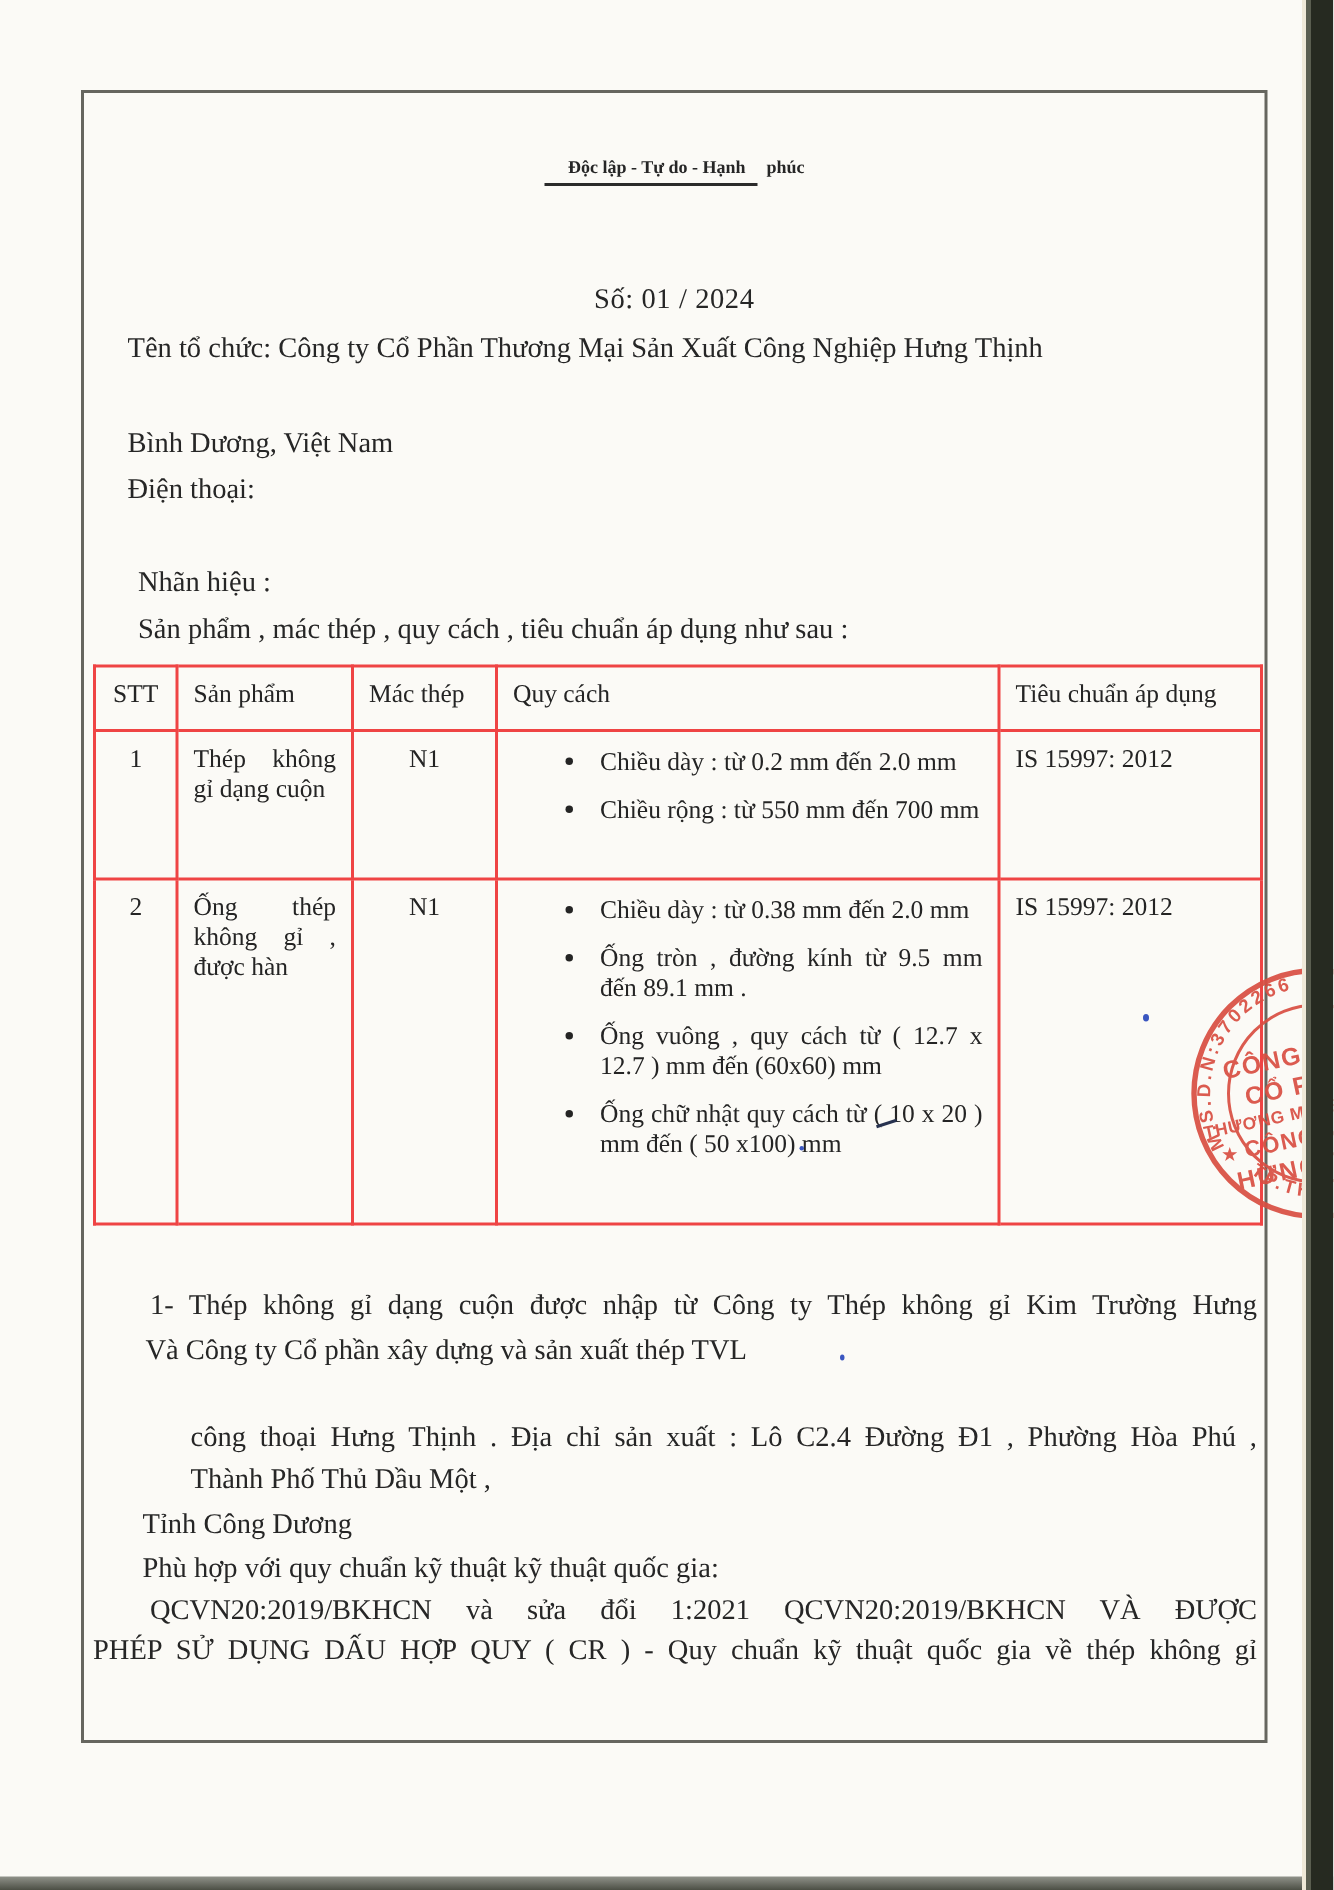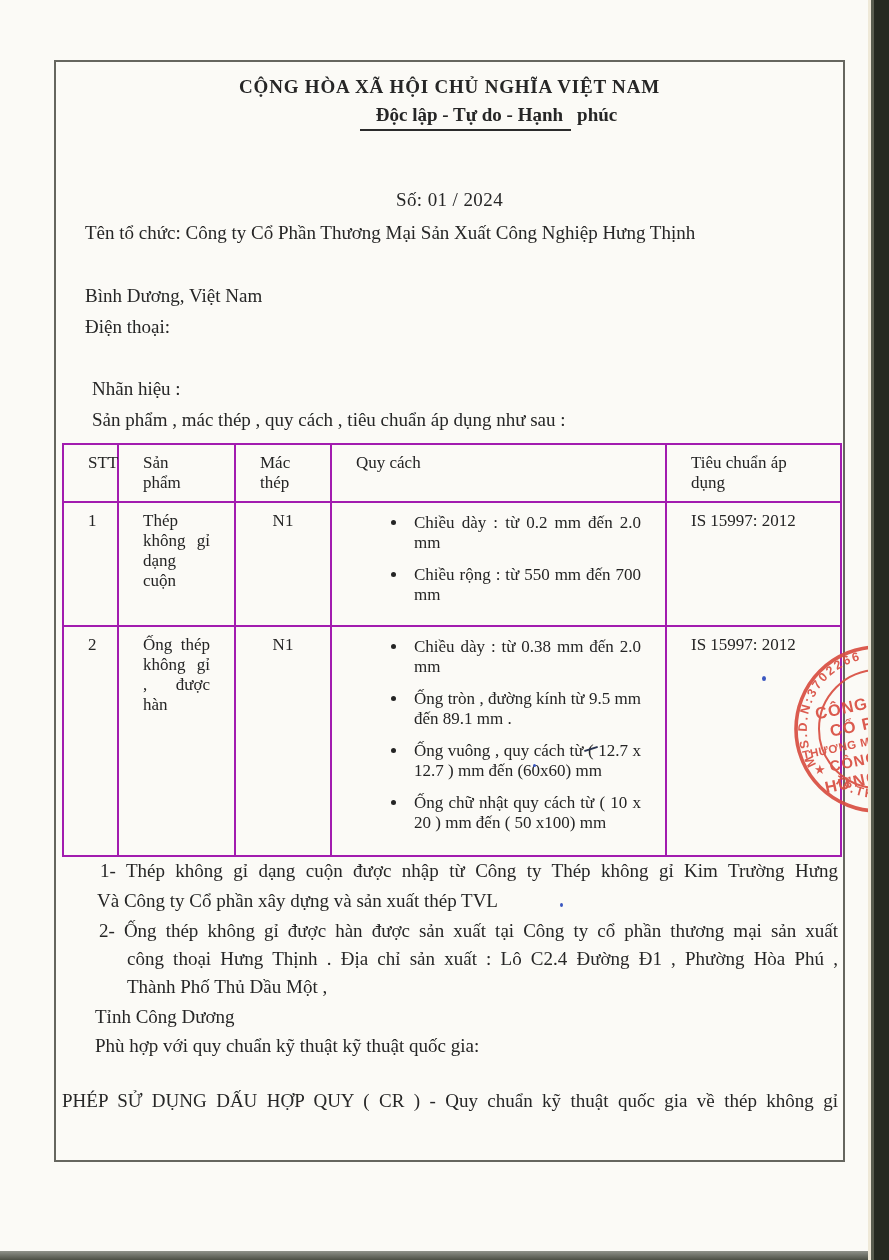--- a/index.html
+++ b/index.html
@@ -18,38 +18,38 @@
     position:absolute; top:0; right:0; width:21px; height:100%;
     background:linear-gradient(90deg,#efe9d8 0 3px,#5a5e50 3px 6px,#262a21 6px 100%);
     z-index:10;
   }
   .scan-bottom {
     position:absolute; left:0; bottom:0; width:100%; height:9px;
     background:linear-gradient(180deg,#90928a,#4c4f45); z-index:9;
   }
   .center-col { position:absolute; left:54px; width:791px; text-align:center; }
   .nat-line1 { top:76px; font-size:19px; font-weight:bold; letter-spacing:.8px; }
-  .motto-row { top:104px; font-size:19px; font-weight:bold;padding-left:39px; }
+  .motto-row { top:104px; font-size:12px; font-weight:bold; }
   .motto-underlined { display:inline-block; border-bottom:2.5px solid #2b2b2b; padding:0 8px 3px 16px; }
   .motto-tail { margin-left:6px; }
   .doc-title { top:153px; font-size:23px; font-weight:bold; letter-spacing:1.8px; }
   .doc-number { top:189px; font-size:19px; letter-spacing:.4px; }
 
   .line { position:absolute; font-size:19px; white-space:nowrap; }
   .bold { font-weight:bold; }
 
   .jline { position:absolute; font-size:19px; text-align:justify; text-align-last:justify; text-justify:inter-word; white-space:normal; }
 
   table.spec-table {
     position:absolute; left:62px; top:443px; width:778px;
     border-collapse:collapse; table-layout:fixed;
     font-size:17px; color:#242424; z-index:1;
   }
   .spec-table th, .spec-table td {
-    border:2px solid #a21caf; vertical-align:top; padding:8px 24px;
+    border:2px solid #ef4444; vertical-align:top; padding:8px 10px;
     font-weight:normal; text-align:left;
   }
   .spec-table thead tr { height:43px; }
   .spec-table tr.r1 { height:99px; }
   .spec-table tr.r2 { height:230px; }
   .c-stt { text-align:center !important; }
   .c-sp  { text-align:justify !important; }
   .c-mt  { text-align:center !important; }
   .spec-table ul { margin:2px 0 0 0; padding-left:52px; }
   .spec-table li { margin-bottom:12px; text-align:justify; padding-left:6px; }
@@ -59,21 +59,20 @@
   .pen-dot { position:absolute; border-radius:50%; z-index:4; }
   .pen-dash { position:absolute; z-index:4; }
 </style>
 </head>
 <body>
 
 <div class="page">
 
   <div class="page-border"></div>
 
-  <div class="center-col nat-line1">CỘNG HÒA XÃ HỘI CHỦ NGHĨA VIỆT NAM</div>
   <div class="center-col motto-row">
     <span class="motto-underlined">Độc lập - Tự do - Hạnh</span><span class="motto-tail">phúc</span>
   </div>
 
   <div class="center-col doc-number">Số: 01 / 2024</div>
 
   <div class="line" style="left:85px; top:222px;">Tên tổ chức: Công ty Cổ Phần Thương Mại Sản Xuất Công Nghiệp Hưng Thịnh</div>
   <div class="line" style="left:85px; top:285px;">Bình Dương, Việt Nam</div>
   <div class="line" style="left:85px; top:316px;">Điện thoại:</div>
   <div class="line" style="left:92px; top:378px;">Nhãn hiệu :</div>
@@ -121,25 +120,25 @@
             <li>Ống chữ nhật quy cách từ ( 10 x 20 ) mm đến ( 50 x100) mm</li>
           </ul>
         </td>
         <td>IS 15997: 2012</td>
       </tr>
     </tbody>
   </table>
 
   <div class="jline" style="left:100px; top:860px; width:738px;">1-  Thép không gỉ dạng cuộn được nhập từ Công ty Thép không gỉ Kim Trường Hưng</div>
   <div class="line" style="left:97px;  top:890px;">Và Công ty Cổ phần xây dựng và sản xuất thép TVL</div>
-  <div class="jline" style="left:99px;  top:920px; width:739px;">2-  Ống thép không gỉ được hàn được sản xuất tại Công ty cổ phần thương mại sản xuất</div>
   <div class="jline" style="left:127px; top:948px; width:711px;">công thoại Hưng Thịnh . Địa chỉ sản xuất : Lô C2.4 Đường Đ1 , Phường Hòa Phú ,</div>
   <div class="line" style="left:127px; top:976px;">Thành Phố Thủ Dầu Một ,</div>
   <div class="line" style="left:95px;  top:1006px;">Tỉnh Công Dương</div>
   <div class="line" style="left:95px;  top:1035px;">Phù hợp với quy chuẩn kỹ thuật kỹ thuật quốc gia:</div>
+  <div class="jline" style="left:100px; top:1063px; width:738px;">QCVN20:2019/BKHCN và sửa đổi 1:2021 QCVN20:2019/BKHCN VÀ ĐƯỢC</div>
   <div class="jline" style="left:62px;  top:1090px; width:776px;">PHÉP SỬ DỤNG DẤU HỢP QUY ( CR ) -  Quy chuẩn kỹ thuật quốc gia về thép không gỉ</div>
 
   <svg class="stamp" viewBox="0 0 172 172">
     <defs>
       <path id="arcTop" d="M 24.5,121.5 A 71,71 0 0 1 144.2,45.3"></path>
       <path id="arcBottom" d="M 41.7,138.9 A 69,69 0 0 0 138.9,130.4"></path>
     </defs>
     <circle cx="86" cy="86" r="82" fill="none" stroke="#d94f43" stroke-width="3.6"></circle>
     <circle cx="86" cy="86" r="59" fill="none" stroke="#d94f43" stroke-width="2"></circle>
     <text fill="#d94f43" font-size="12.5" font-weight="bold" letter-spacing="2.2" font-family="Liberation Sans, sans-serif">

